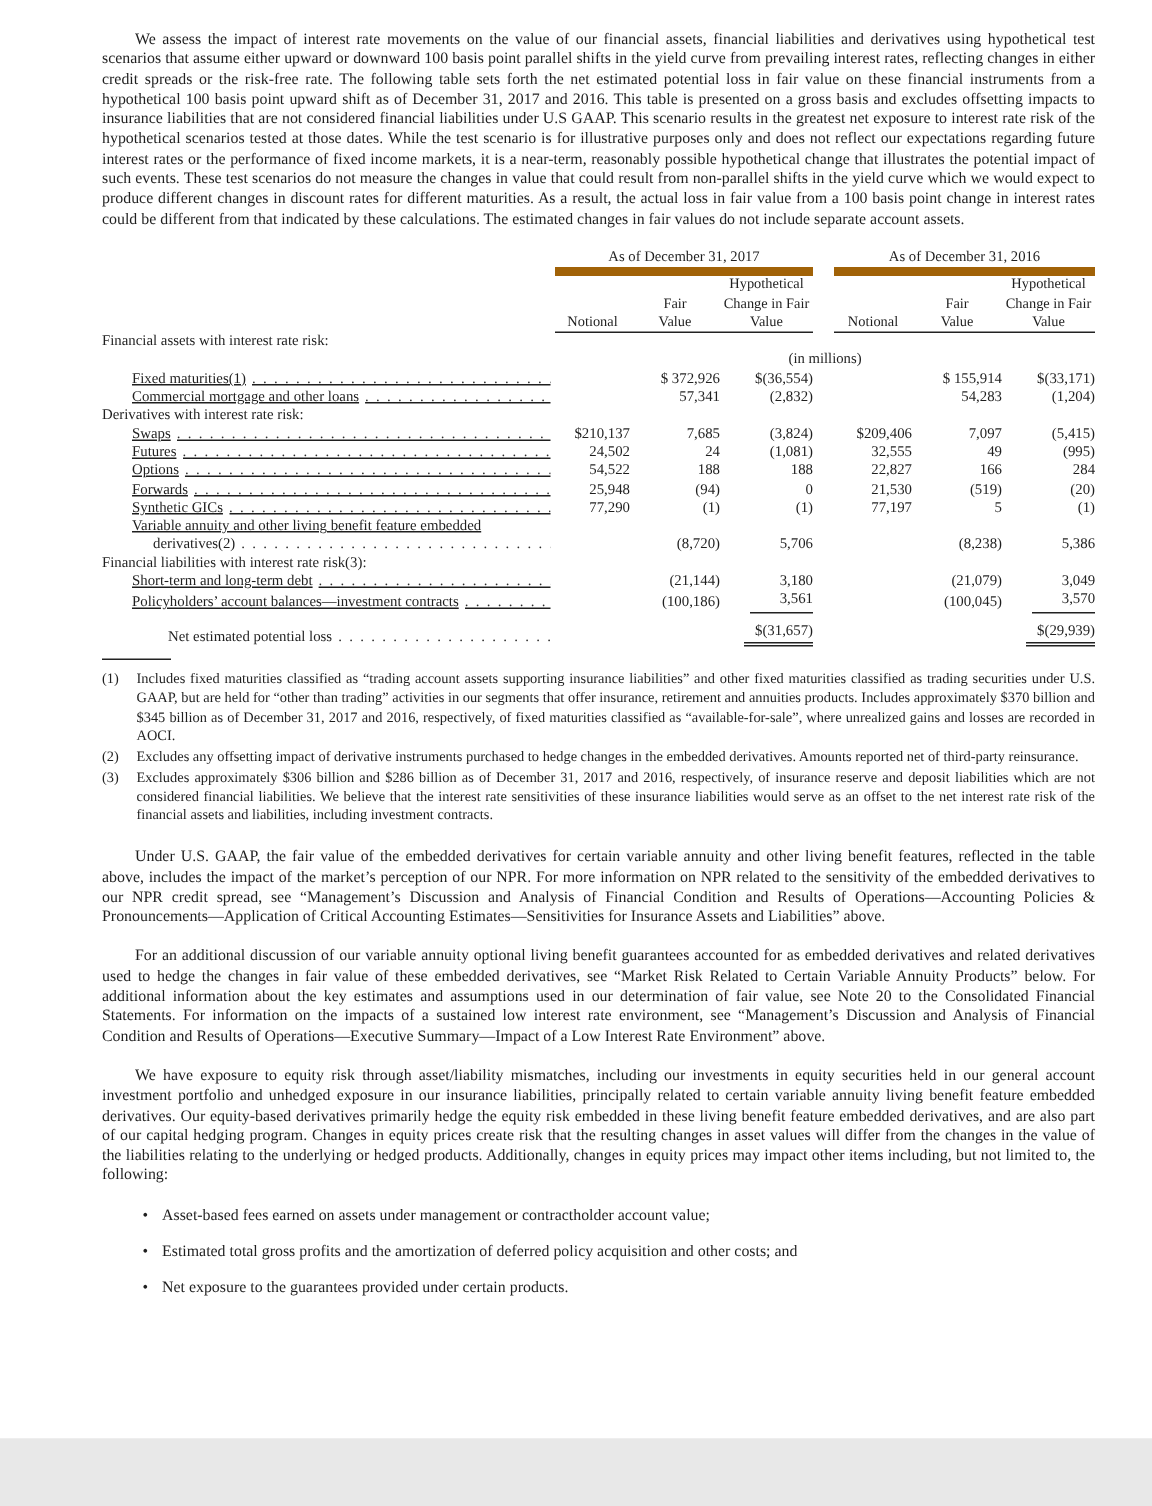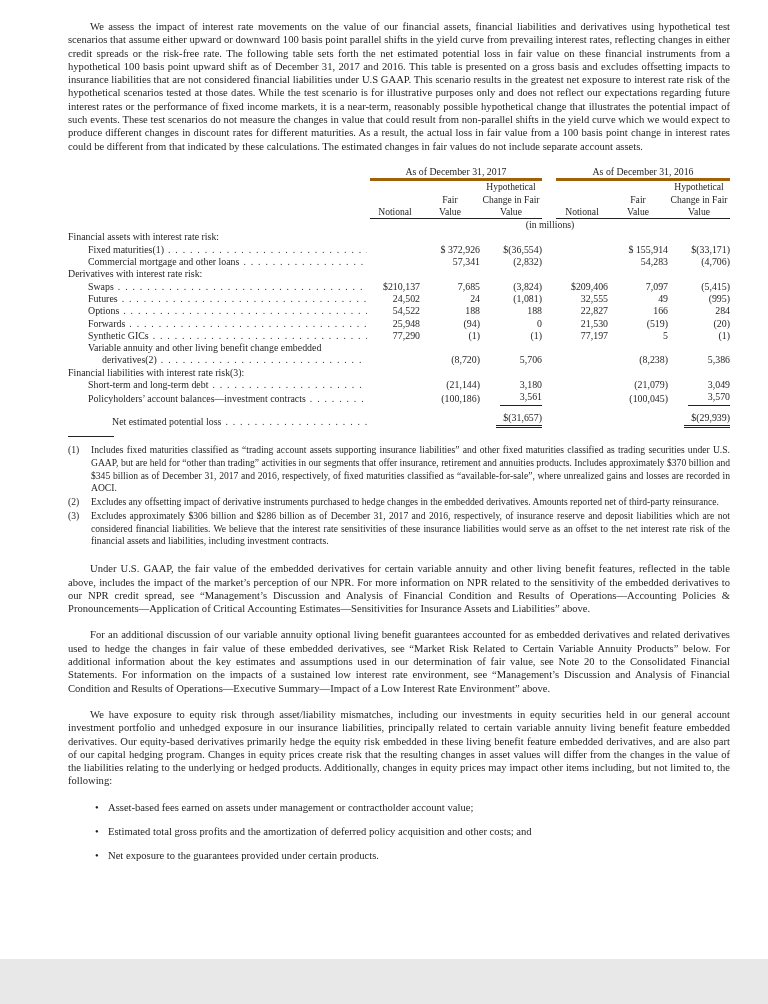--- a/index.html
+++ b/index.html
@@ -4,31 +4,31 @@
 <style>
   html,body{margin:0;padding:0;background:#e8e8e8;}
   .page{position:relative;width:768px;height:959px;background:#ffffff;overflow:hidden;
         font-family:"Liberation Serif","DejaVu Serif",serif;color:#1f1f1f;margin:0 auto;}
   .content{position:absolute;left:68px;top:20px;width:662px;}
   .para{font-size:10.6px;line-height:13.3px;text-align:justify;text-indent:22px;margin:0 0 13px 0;}
 
   
   table.sens{width:662px;border-collapse:collapse;table-layout:fixed;font-size:9.9px;margin:1px 0 8px 0;}
   table.sens td,table.sens th{padding:0;vertical-align:bottom;line-height:12.3px;font-weight:normal;}
-  th.ghdr{font-weight:bold;text-align:center;font-size:9.8px;border-bottom:3px solid #a16207;padding-bottom:1px;}
+  th.ghdr{font-weight:bold;text-align:center;font-size:9.8px;border-bottom:6px solid #a16207;padding-bottom:1px;}
   th.chdr{font-weight:bold;text-align:center;font-size:9.6px;line-height:10.3px;border-bottom:1px solid #222;padding-bottom:2px;}
   th.chdr .narrow{display:inline-block;max-width:36px;}
   th.chdr .mid{display:inline-block;max-width:58px;}
   td.units{font-weight:bold;text-align:center;font-size:9.8px;padding:2px 0 3px 0;}
   td.num{text-align:right;white-space:nowrap;}
   td.lbl{white-space:nowrap;overflow:hidden;}
   .lblflex{display:flex;align-items:baseline;}
   .leader{flex:1;overflow:hidden;white-space:nowrap;margin:0 3px 0 4px;color:#2a2a2a;}
   .leader::after{content:". . . . . . . . . . . . . . . . . . . . . . . . . . . . . . . . . . . . . . . . . . . . . . . . . . . . . . . . . . . . . . . . . . . . . . . . . . . .";letter-spacing:1.2px;}
-  .ind1{padding-left:20px;}
+  .ind1{padding-left:20px;text-decoration:underline;}
   .ind2{padding-left:34px;}
   .ind3{padding-left:44px;}
   .num .ul{display:inline-block;min-width:42px;text-align:right;border-bottom:1px solid #222;padding-bottom:1px;}
   tr.total td{padding-top:6px;}
   .num .dul{display:inline-block;min-width:46px;text-align:right;border-bottom:3px double #222;padding-bottom:1px;}
 
   
   .fnrule{width:46px;border-top:1.2px solid #222;margin:4px 0 7px 0;}
   .footnote{display:flex;font-size:9.6px;line-height:12.8px;text-align:justify;margin:0 0 1px 0;}
   .fnnum{flex:none;width:23px;}
@@ -77,26 +77,26 @@
         <td></td>
         <th class="chdr"><span>Notional</span></th>
         <th class="chdr"><span class="narrow">Fair Value</span></th>
         <th class="chdr"><span class="mid">Hypothetical Change in Fair Value</span></th>
         <td></td>
         <th class="chdr"><span>Notional</span></th>
         <th class="chdr"><span class="narrow">Fair Value</span></th>
         <th class="chdr"><span class="mid">Hypothetical Change in Fair Value</span></th>
       </tr>
       <tr>
+        <td class="lbl" colspan="8">Financial assets with interest rate risk:</td>
+      </tr>
+
+      <tr>
         <td></td>
         <td class="units" colspan="7">(in millions)</td>
-      </tr>
-
-      <tr>
-        <td class="lbl" colspan="8">Financial assets with interest rate risk:</td>
       </tr>
       <tr>
         <td class="lbl">
               <div class="lblflex ind1">
                 <span>Fixed maturities(1)</span>
                 <span class="leader"></span>
               </div>
             </td>
         <td class="num"></td>
         <td class="num">$ 372,926</td>
@@ -112,21 +112,21 @@
                 <span>Commercial mortgage and other loans</span>
                 <span class="leader"></span>
               </div>
             </td>
         <td class="num"></td>
         <td class="num">57,341</td>
         <td class="num">(2,832)</td>
         <td></td>
         <td class="num"></td>
         <td class="num">54,283</td>
-        <td class="num">(4,706)</td>
+        <td class="num">(1,204)</td>
       </tr>
       <tr>
         <td class="lbl" colspan="8">Derivatives with interest rate risk:</td>
       </tr>
       <tr>
         <td class="lbl">
               <div class="lblflex ind1">
                 <span>Swaps</span>
                 <span class="leader"></span>
               </div>
@@ -194,21 +194,21 @@
         <td class="num">77,290</td>
         <td class="num">(1)</td>
         <td class="num">(1)</td>
         <td></td>
         <td class="num">77,197</td>
         <td class="num">5</td>
         <td class="num">(1)</td>
       </tr>
       <tr>
         <td class="lbl">
-          <div class="ind1">Variable annuity and other living benefit change embedded</div>
+          <div class="ind1">Variable annuity and other living benefit feature embedded</div>
           <div class="lblflex ind2">
                 <span>derivatives(2)</span>
                 <span class="leader"></span>
               </div>
         </td>
         <td class="num"></td>
         <td class="num">(8,720)</td>
         <td class="num">5,706</td>
         <td></td>
         <td class="num"></td>

